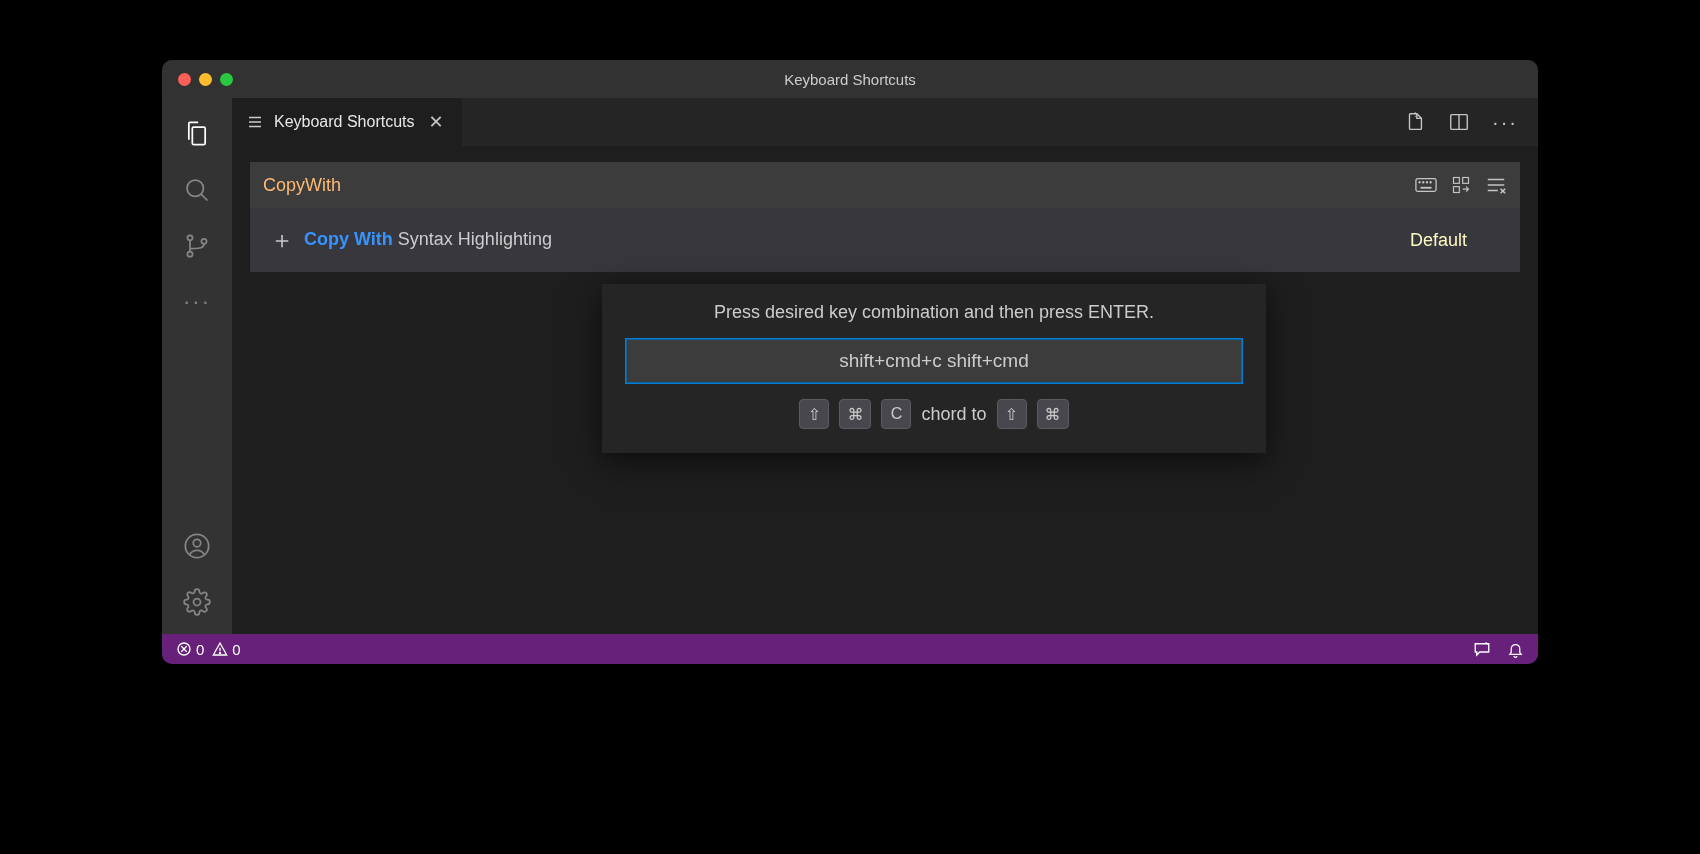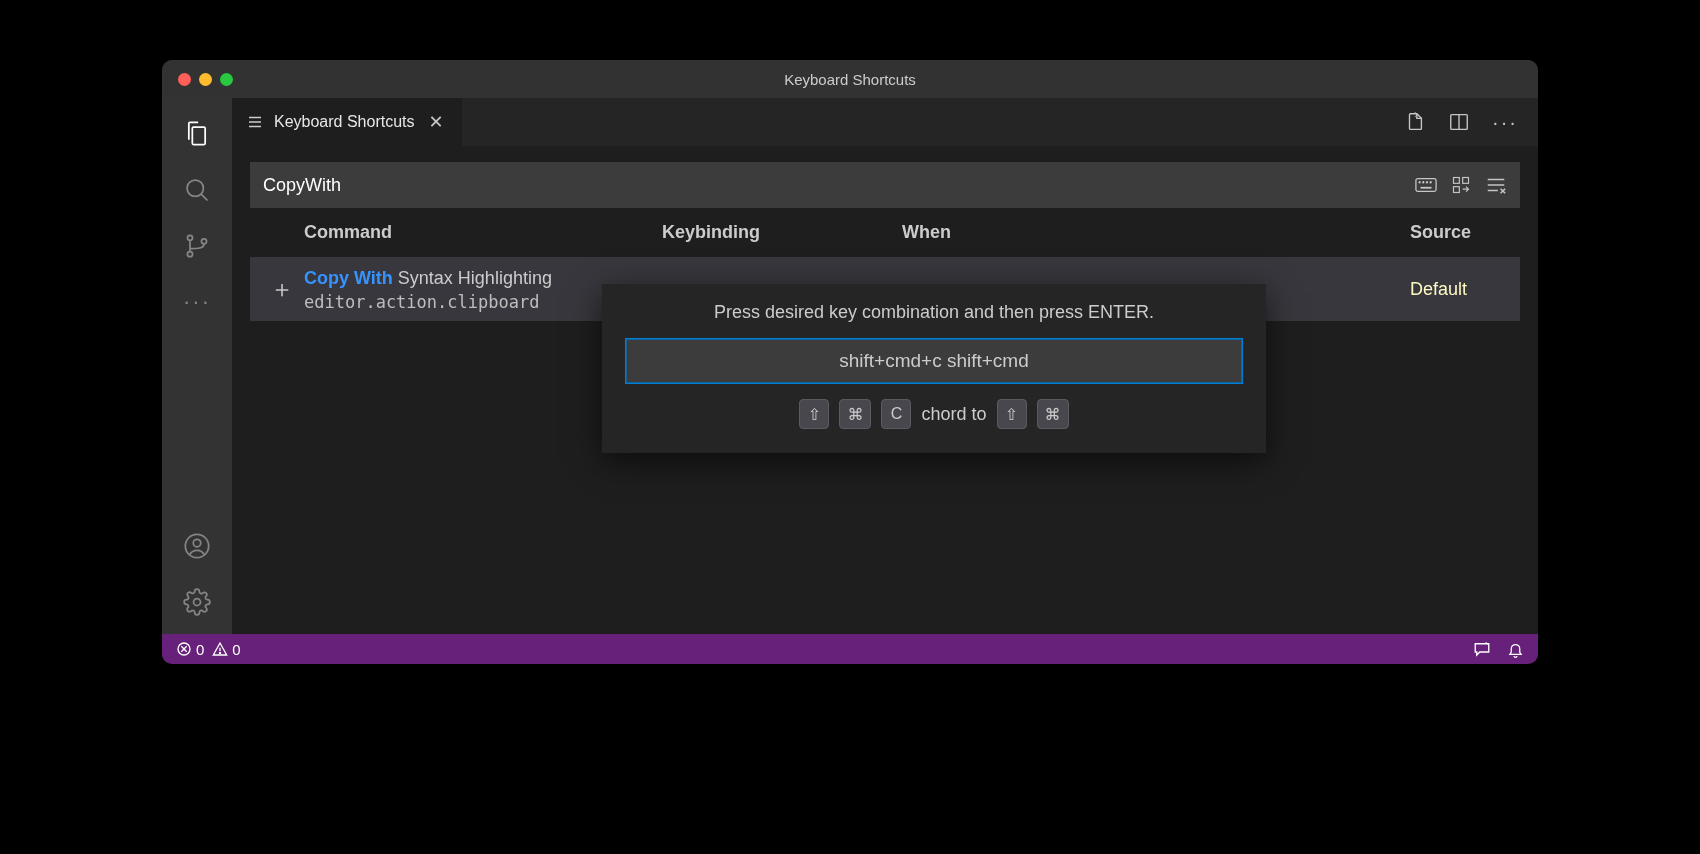--- a/index.html
+++ b/index.html
@@ -122,21 +122,21 @@
     display: flex;
     align-items: center;
     padding: 0 12px;
     border: 1px solid #3c3c3c;
   }
   .searchbar input {
     flex: 1;
     background: transparent;
     border: none;
     outline: none;
-    color: #ffffff;
+    color: #fdba74;
     font-size: 18px;
   }
   .searchbar input::placeholder { color: #a0a0a0; }
   .searchbar-actions {
     display: flex;
     gap: 14px;
     color: #c5c5c5;
   }
   .searchbar-actions .sb-icon { cursor:pointer; display:flex; align-items:center; }
   .table-header {
@@ -349,34 +349,27 @@
                   <line x1="3" y1="4" x2="21" y2="4"></line>
                   <line x1="3" y1="10" x2="21" y2="10"></line>
                   <line x1="3" y1="16" x2="14" y2="16"></line>
                   <line x1="17" y1="14" x2="22" y2="19"></line>
                   <line x1="22" y1="14" x2="17" y2="19"></line>
                 </svg>
             </span>
           </div>
         </div>
 
-        <div class="table-header">
-          <div class="col-command">Command</div>
-          <div class="col-keybinding">Keybinding</div>
-          <div class="col-when">When</div>
-          <div class="col-source">Source</div>
-        </div>
 
         <div class="table-row">
           <div class="row-plus">＋</div>
           <div class="row-command">
             <div class="cmd-title">
               <span class="highlight">Copy With</span><span> Syntax Highlighting</span>
             </div>
-            <div class="cmd-id">editor.action.clipboard</div>
           </div>
           <div class="row-keybinding"></div>
           <div class="row-when"></div>
           <div class="row-source">Default</div>
         </div>
 
         <div class="dialog">
           <div class="dialog-text">Press desired key combination and then press ENTER.</div>
           <input class="dialog-input" type="text" value="shift+cmd+c shift+cmd" style="">
           <div class="chord-row">

